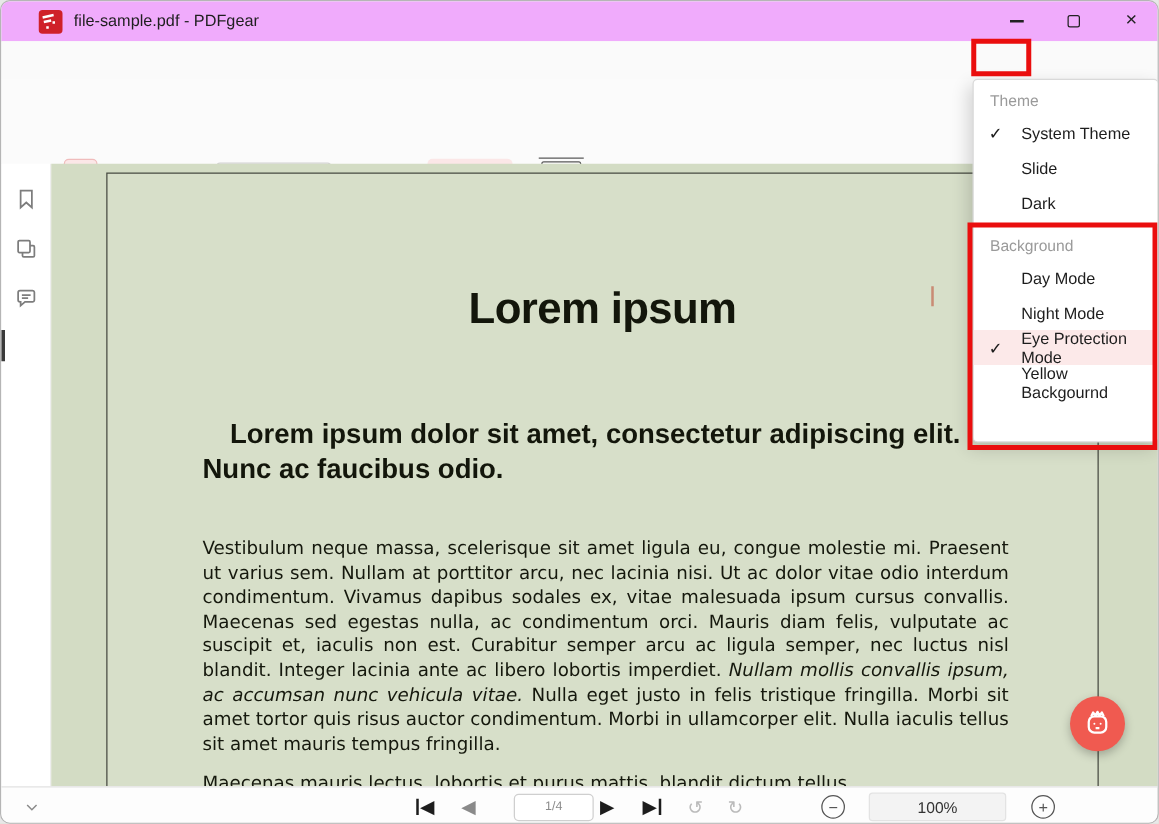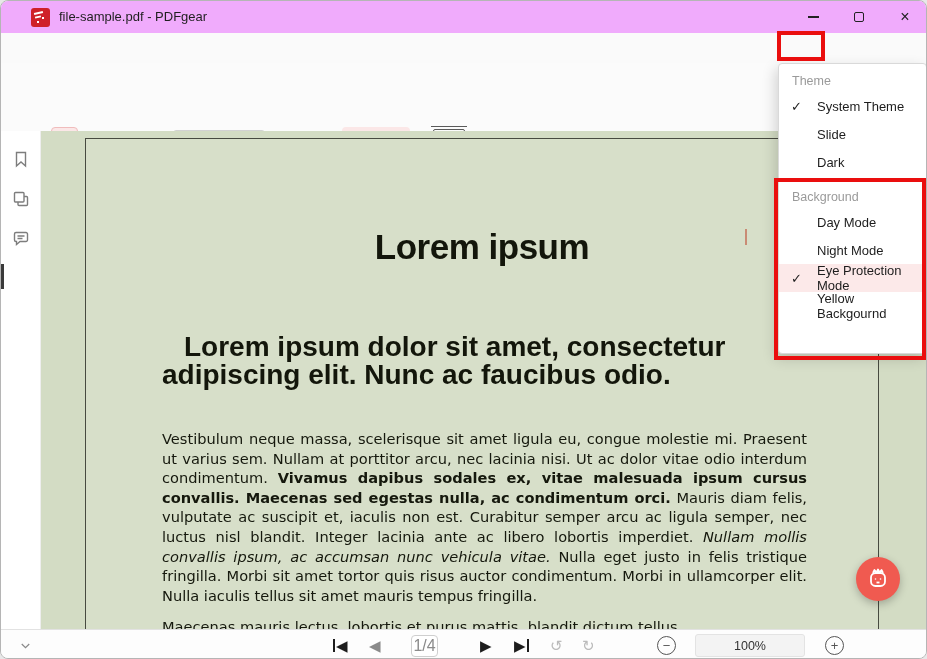--- a/index.html
+++ b/index.html
@@ -84,43 +84,43 @@
   .sidebar { position:absolute; left:0; top:0; width:40px; height:100%; background:#fff;
              border-right:1px solid #eee; }
   .sb-ico { position:absolute; left:11px; width:18px; height:18px; }
   .sb-ico svg { stroke:#7d7d7d; fill:none; stroke-width:1.4; width:18px; height:18px; }
   .canvas { position:absolute; left:40px; top:0; width:887px; height:100%; background:#d3dcc4;
             overflow:hidden; }
   .page { position:absolute; left:44px; top:7px; width:794px; height:500px; background:#d7dfc9;
           border:1px solid #474a40; overflow:hidden; }
   .doc-title { position:absolute; left:0; top:88px; width:100%; text-align:center; font-size:35px;
                font-weight:700; color:#13160b; letter-spacing:-0.5px; }
-  .doc-sub { position:absolute; left:76px; top:194px; width:624px; font-size:28px; font-weight:700;
+  .doc-sub { position:absolute; left:76px; top:194px; width:624px; font-size:22px; font-weight:700;
              color:#13160b; line-height:28px; text-indent:22px; }
   .doc-p { position:absolute; left:76px; width:645px; font-family:"DejaVu Sans", sans-serif;
            font-size:14.6px; line-height:19.6px; color:#15180d; text-align:justify; }
   .doc-p1 { top:290px; } .doc-p2 { top:478px; }
-  .doc-p b { font-weight:700;margin-top:20px; } .doc-p i { font-style:italic; }
+  .doc-p b { font-weight:400;margin-top:20px; } .doc-p i { font-style:italic; }
   .red-caret { position:absolute; left:659px; top:90px; width:2px; height:16px;
                background:rgba(190,70,45,.55); }
   .robot-btn { position:absolute; left:815px; top:426px; width:44px; height:44px; border-radius:50%;
                background:#f05a50; box-shadow:0 3px 8px rgba(0,0,0,.25); display:flex;
                align-items:center; justify-content:center; }
   .edge-sliver { position:absolute; left:0; top:263px; width:3px; height:25px; background:#3a3a3a;
                  z-index:90; }
 
   
   .bottombar { position:absolute; left:0; top:628px; width:100%; height:31px; background:#fdfdfd;
                border-top:1px solid #e2e2e2; }
   .bb { position:absolute; top:0; height:31px; display:flex; align-items:center; }
   .navg { font-size:15px; color:#1d1d1d; line-height:1; display:flex; align-items:center; }
   .navg .bar { width:2px; height:13px; background:#1d1d1d; }
   .nav-dis { color:#8a8a8a; }
-  .pgbox { width:27px; height:22px; border:1px solid #cfcfcf; border-radius:4px; display:flex;
-           align-items:center; justify-content:center; font-size:16px; color:#8b8b8b; background:#fff; }
+  .pgbox { width:64px; height:22px; border:1px solid #cfcfcf; border-radius:4px; display:flex;
+           align-items:center; justify-content:center; font-size:10px; color:#8b8b8b; background:#fff; }
   .rotpg { font-size:15px; color:#bbb; }
   .zoomval { width:110px; height:23px; background:#f3f3f3; border:1px solid #e3e3e3; border-radius:3px;
              display:flex; align-items:center; justify-content:center; font-size:12.5px; color:#333; }
   .bb-circ { width:19px; height:19px; border:1.4px solid #555; border-radius:50%; display:flex;
              align-items:center; justify-content:center; font-size:13px; color:#555; line-height:1; }
 
   
   .theme-menu { position:absolute; left:777px; top:62px; width:149px; height:291px; background:#fff;
                 border:1px solid #d9d9d9; border-radius:4px; box-shadow:-3px 5px 14px rgba(0,0,0,.16);
                 z-index:50; padding-top:5px; }

